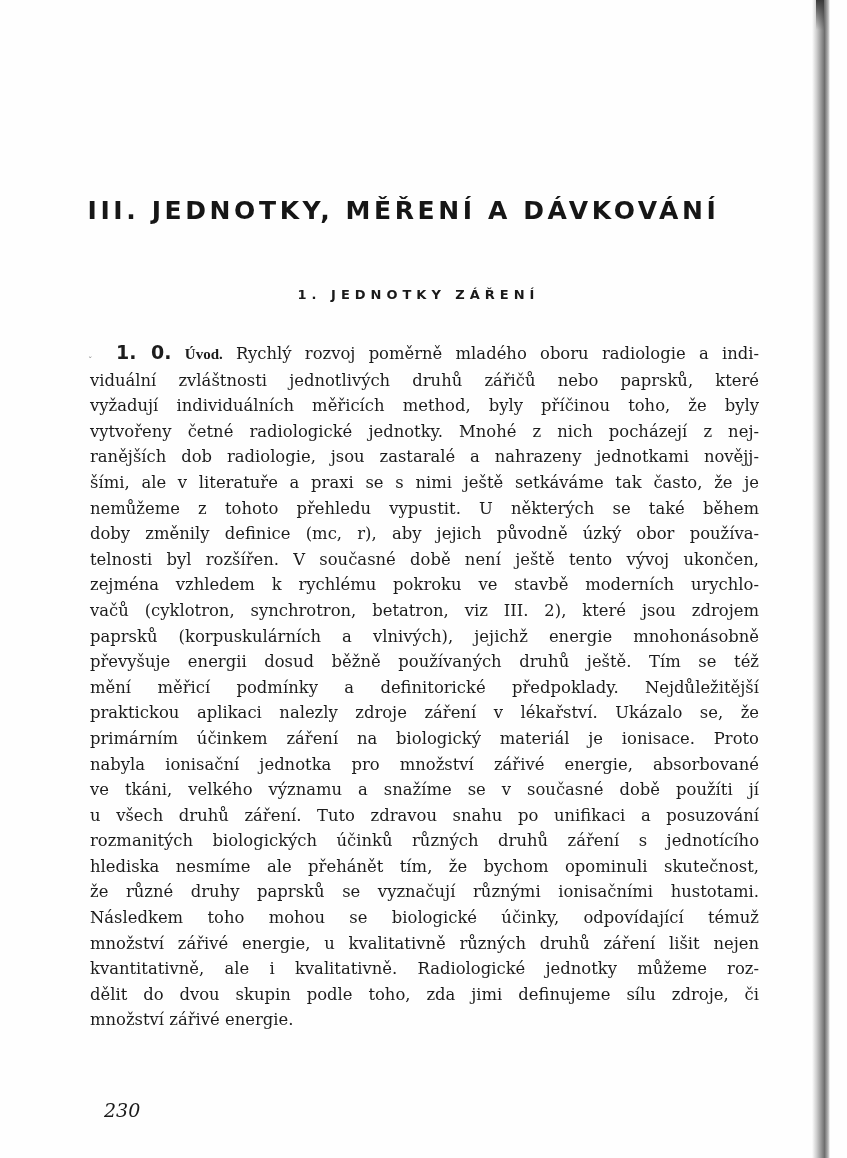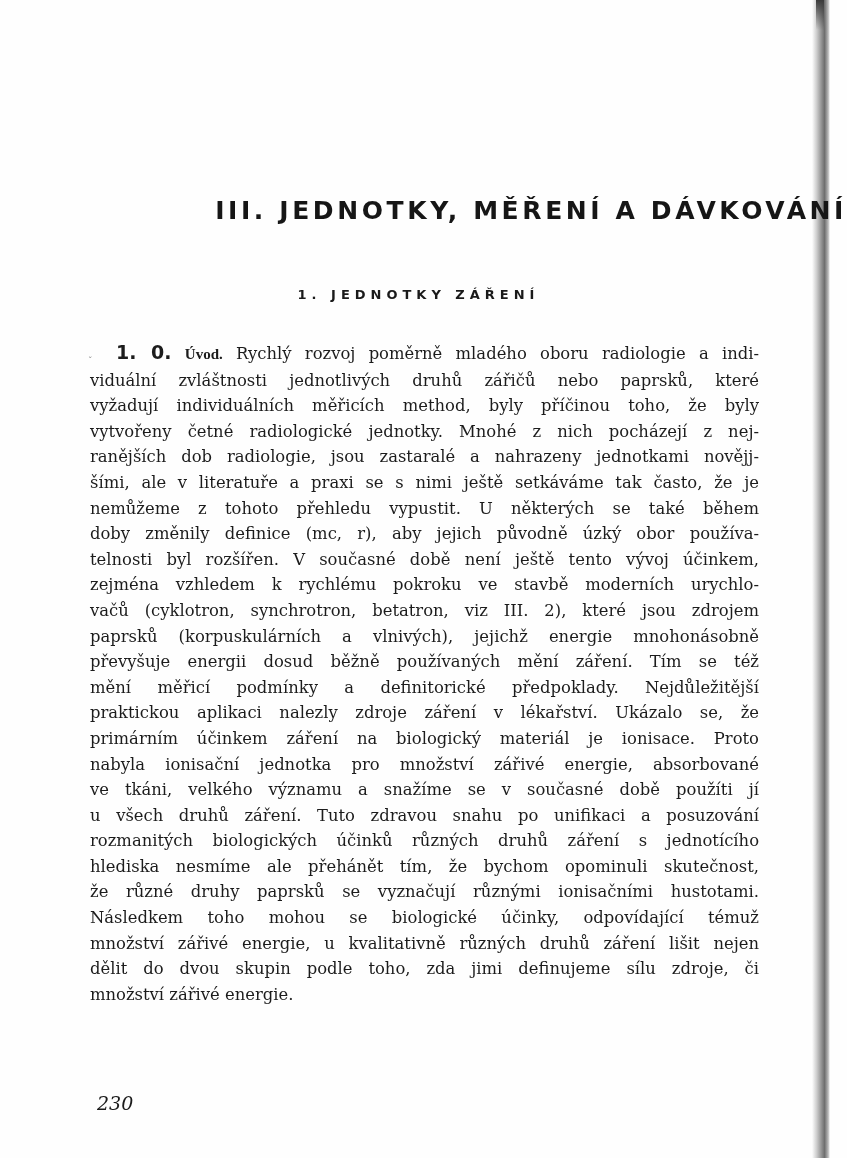--- a/index.html
+++ b/index.html
@@ -34,21 +34,21 @@
       left: 816px;
       width: 8px;
       height: 30px;
       background: linear-gradient(to bottom, #3a3a3a, rgba(110,110,110,0));
     }
     .chapter-title {
       position: absolute;
       left: 0;
       width: 847px;
       top: 196px;
-      text-align: right;
+      text-align: center;
       font-family: "DejaVu Sans", sans-serif;
       font-weight: bold;
       font-size: 25px;
       letter-spacing: 3.6px;
       color: #161616;
       margin: 0;
       text-indent: -40px;
     }
     .section-title {
       position: absolute;
@@ -97,21 +97,21 @@
       font-size: 15px;
     }
     .page-number {
       position: absolute;
       left: 92px;
       top: 1087px;
       font-family: "DejaVu Serif", serif;
       font-style: italic;
       font-size: 19px;
       color: #1a1a1a;
-      margin: 5px;
+      margin: 12px;
     }
     .speck {
       position: absolute;
       left: 88px;
       top: 356px;
       font-family: "DejaVu Sans", sans-serif;
       font-size: 9px;
       color: #888;
     }
   </style>
@@ -130,34 +130,35 @@
 
   <div class="body-text">
     <span class="line"><span class="para-num">1. 0.</span> <span class="para-head">Úvod.</span> <span>Rychlý rozvoj poměrně mladého oboru radiologie a indi-</span></span>
     <span class="line">viduální zvláštnosti jednotlivých druhů zářičů nebo paprsků, které</span>
     <span class="line">vyžadují individuálních měřicích method, byly příčinou toho, že byly</span>
     <span class="line">vytvořeny četné radiologické jednotky. Mnohé z nich pocházejí z nej-</span>
     <span class="line">ranějších dob radiologie, jsou zastaralé a nahrazeny jednotkami novějj-</span>
     <span class="line">šími, ale v literatuře a praxi se s nimi ještě setkáváme tak často, že je</span>
     <span class="line">nemůžeme z tohoto přehledu vypustit. U některých se také během</span>
     <span class="line">doby změnily definice (mc, r), aby jejich původně úzký obor používa-</span>
-    <span class="line">telnosti byl rozšířen. V současné době není ještě tento vývoj účinkem,</span>
+    <span class="line">telnosti byl rozšířen. V současné době není ještě tento vývoj ukončen,</span>
     <span class="line">zejména vzhledem k rychlému pokroku ve stavbě moderních urychlo-</span>
     <span class="line">vačů (cyklotron, synchrotron, betatron, viz III. 2), které jsou zdrojem</span>
     <span class="line">paprsků (korpuskulárních a vlnivých), jejichž energie mnohonásobně</span>
-    <span class="line">převyšuje energii dosud běžně používaných mění záření. Tím se též</span>
+    <span class="line">převyšuje energii dosud běžně používaných druhů ještě. Tím se též</span>
     <span class="line">mění měřicí podmínky a definitorické předpoklady. Nejdůležitější</span>
     <span class="line">praktickou aplikaci nalezly zdroje záření v lékařství. Ukázalo se, že</span>
     <span class="line">primárním účinkem záření na biologický materiál je ionisace. Proto</span>
     <span class="line">nabyla ionisační jednotka pro množství zářivé energie, absorbované</span>
     <span class="line">ve tkáni, velkého významu a snažíme se v současné době použíti jí</span>
     <span class="line">u všech druhů záření. Tuto zdravou snahu po unifikaci a posuzování</span>
     <span class="line">rozmanitých biologických účinků různých druhů záření s jednotícího</span>
     <span class="line">hlediska nesmíme ale přehánět tím, že bychom opominuli skutečnost,</span>
     <span class="line">že různé druhy paprsků se vyznačují různými ionisačními hustotami.</span>
     <span class="line">Následkem toho mohou se biologické účinky, odpovídající témuž</span>
     <span class="line">množství zářivé energie, u kvalitativně různých druhů záření lišit nejen</span>
+    <span class="line">kvantitativně, ale i kvalitativně. Radiologické jednotky můžeme roz-</span>
     <span class="line">dělit do dvou skupin podle toho, zda jimi definujeme sílu zdroje, či</span>
     <span class="line last">množství zářivé energie.</span>
   </div>
 
   <p class="page-number">230</p>
 </div>
 
 </body></html>

